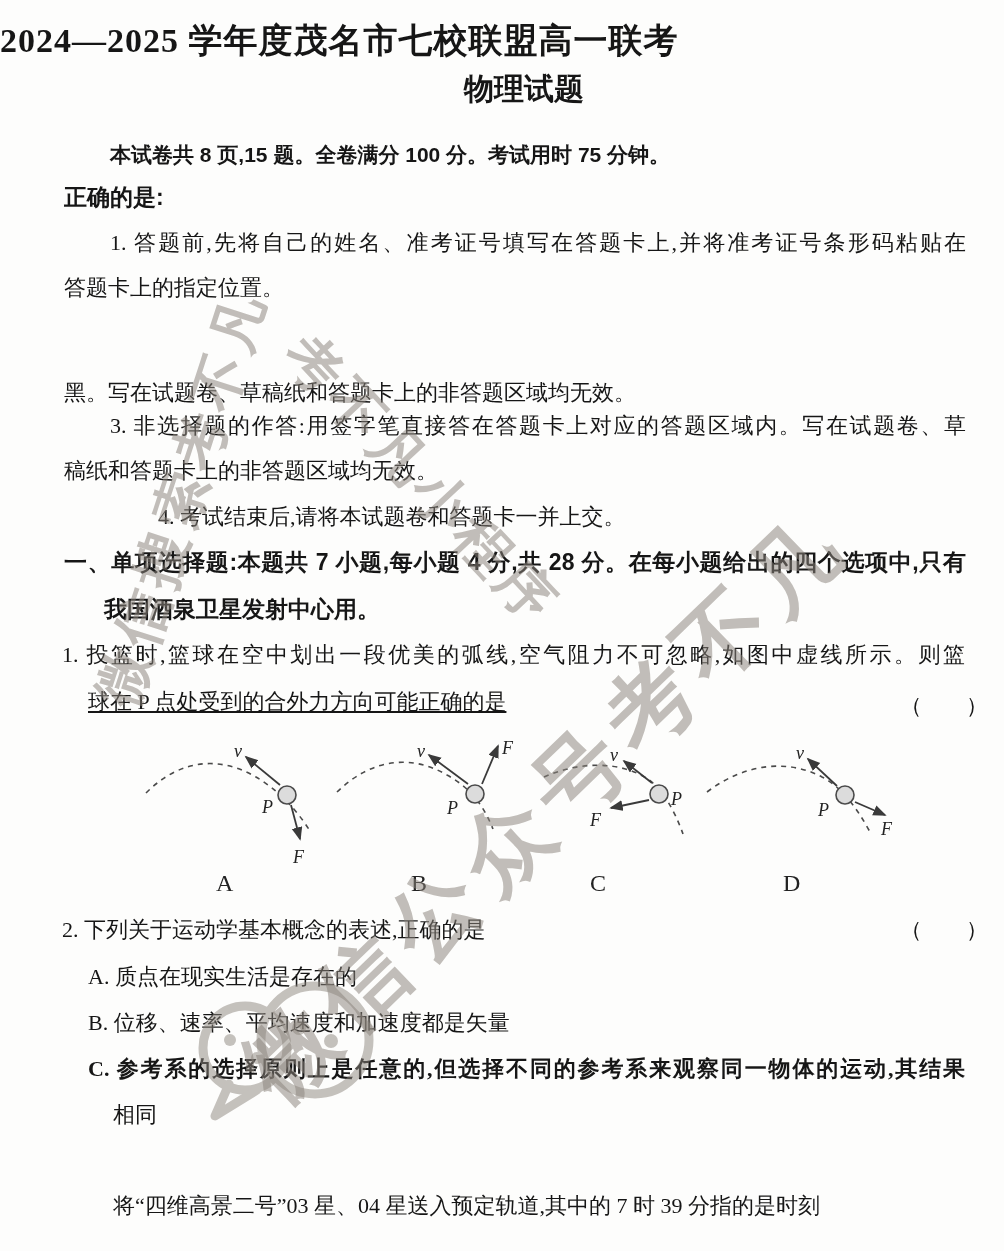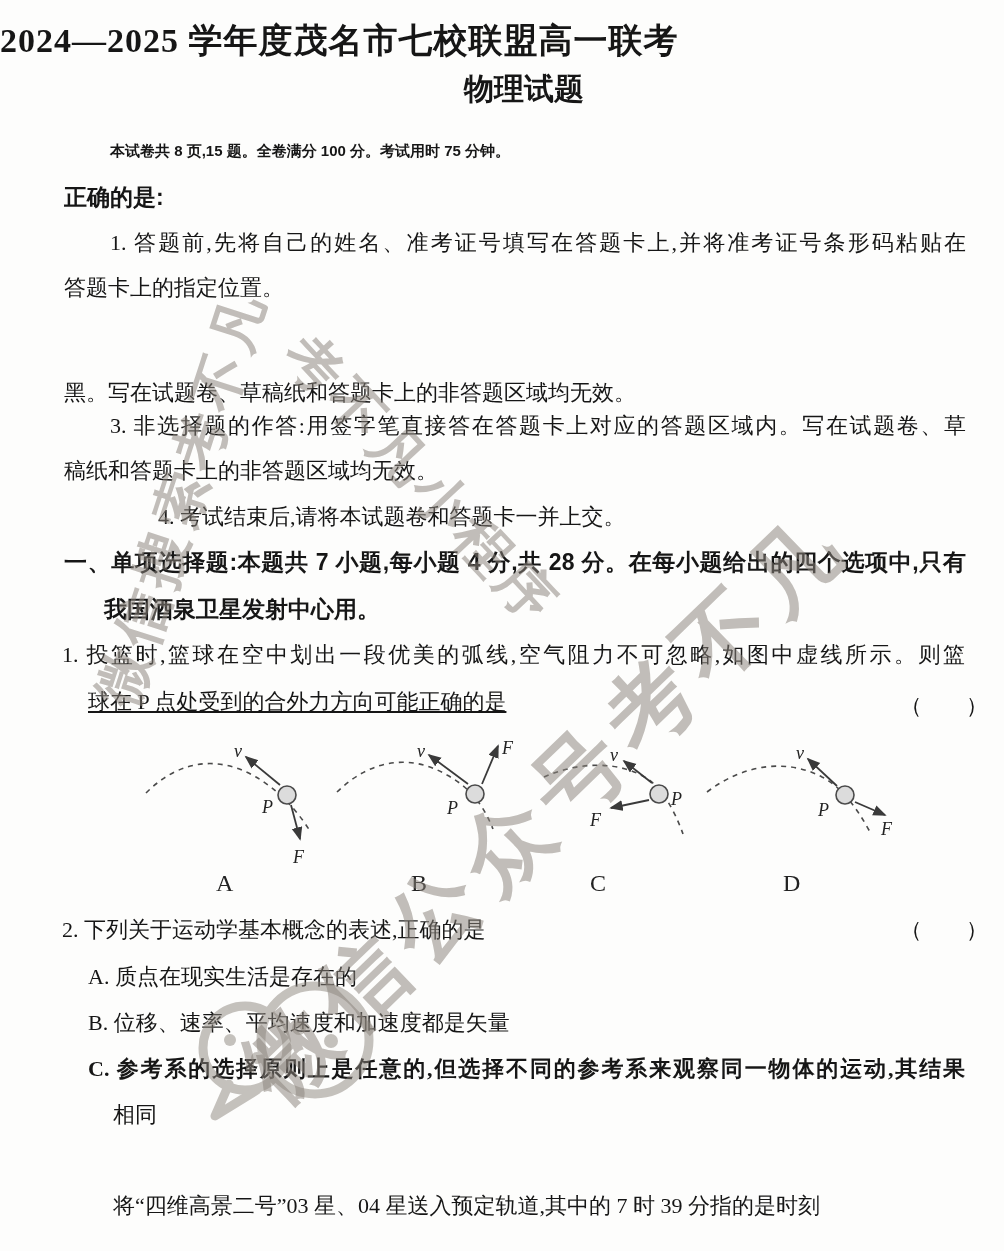--- a/index.html
+++ b/index.html
@@ -47,21 +47,21 @@
       <circle cx="45" cy="62" r="6"></circle>
       <circle cx="72" cy="80" r="6"></circle>
       <circle cx="114" cy="50" r="7"></circle>
       <circle cx="146" cy="63" r="7"></circle>
     </g>
   </svg>
 
   <div class="line title song">2024—2025 学年度茂名市七校联盟高一联考</div>
   <div class="line subtitle hei">物理试题</div>
 
-  <div class="line hei" style="top:142px;left:110px;font-size:15px;">本试卷共 8 页,15 题。全卷满分 100 分。考试用时 75 分钟。</div>
+  <div class="line hei" style="top:142px;left:110px;font-size:21px;">本试卷共 8 页,15 题。全卷满分 100 分。考试用时 75 分钟。</div>
   <div class="line hei" style="top:183px;left:64px;font-size:23px;">正确的是:</div>
 
   <div class="line song full" style="top:229px;left:110px;width:856px;">1. 答题前,先将自己的姓名、准考证号填写在答题卡上,并将准考证号条形码粘贴在</div>
   <div class="line song" style="top:274px;left:64px;">答题卡上的指定位置。</div>
 
   <div class="line song" style="top:366px;left:64px;margin-top:13px;">黑。写在试题卷、草稿纸和答题卡上的非答题区域均无效。</div>
 
   <div class="line song full" style="top:412px;left:110px;width:856px;">3. 非选择题的作答:用签字笔直接答在答题卡上对应的答题区域内。写在试题卷、草</div>
   <div class="line song" style="top:457px;left:64px;text-align:right;">稿纸和答题卡上的非答题区域均无效。</div>
 

